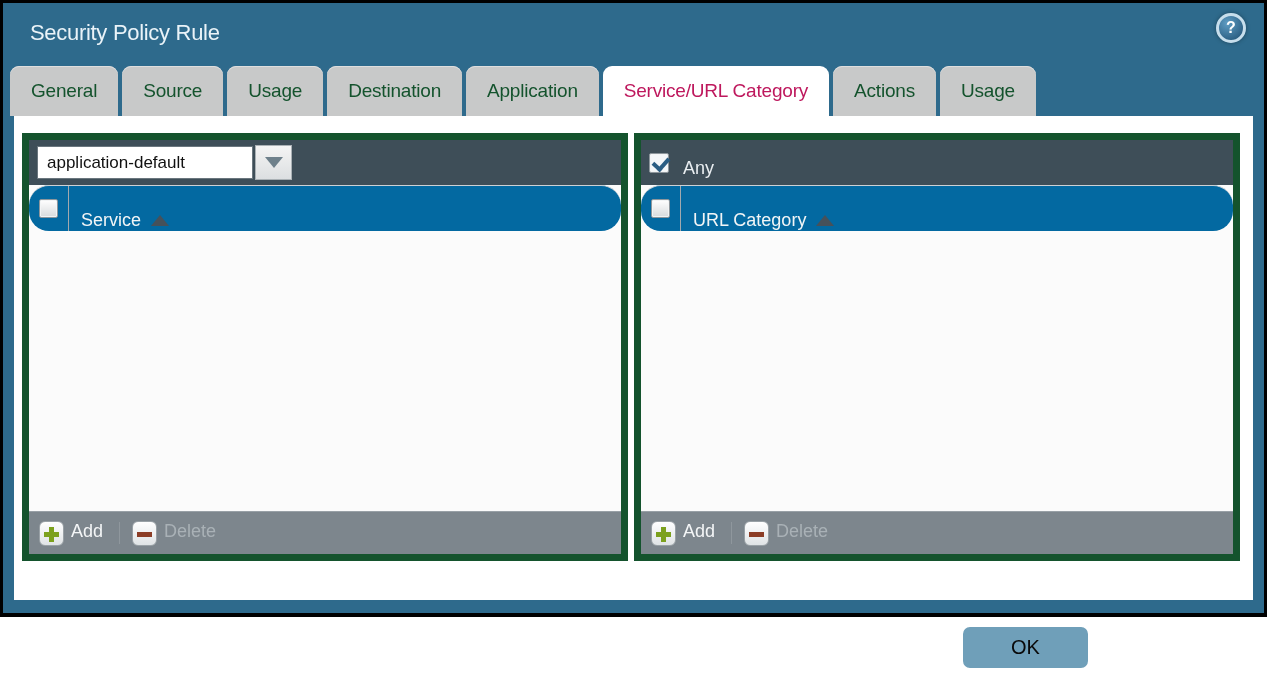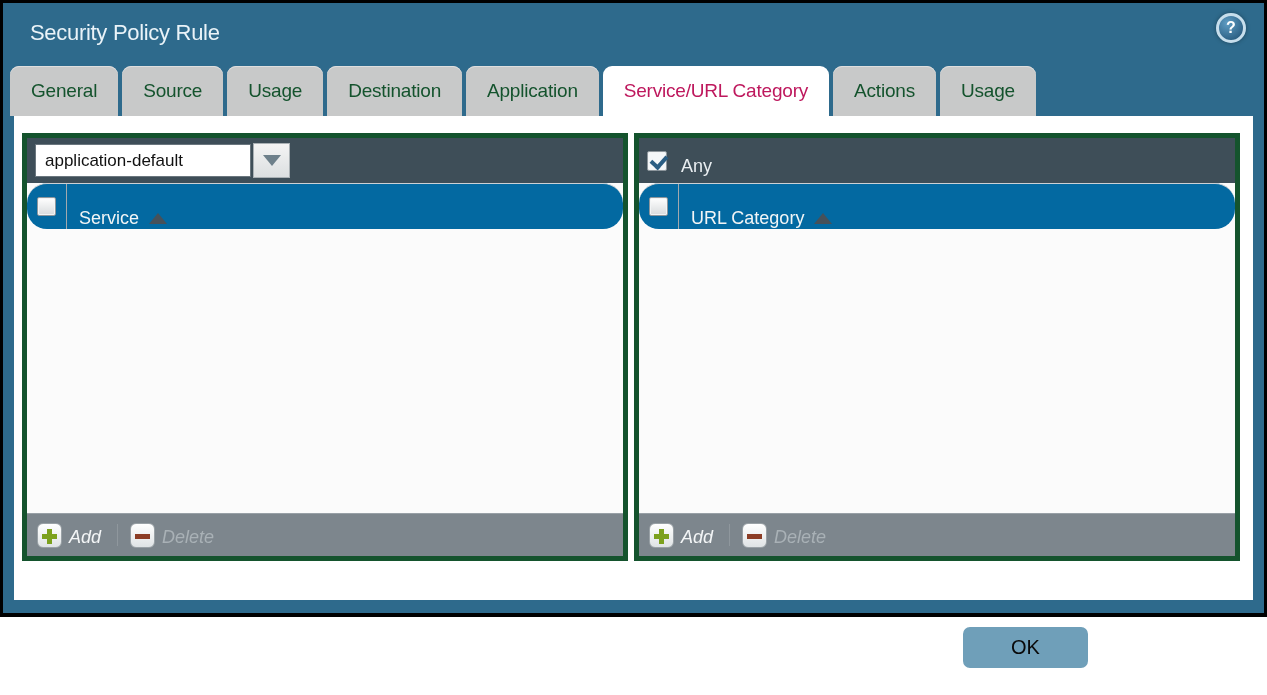--- a/index.html
+++ b/index.html
@@ -20,21 +20,21 @@
   .tabs { position:absolute; left:7px; top:63px; height:50px; display:flex; gap:4px; align-items:stretch; }
   .tab { background:#c8c9c9; border-radius:9px 9px 0 0; padding:0 21px; display:flex; align-items:center;
          font-size:19px; color:#14532d; letter-spacing:-0.2px; cursor:pointer; white-space:nowrap;
          box-shadow:inset 0 1px 0 #dedede; }
   .tab.active { background:#ffffff; color:#be185d; box-shadow:none; }
 
   
   .content { position:absolute; left:11px; top:113px; width:1239px; height:484px; background:#ffffff; }
 
   
-  .panel { position:absolute; top:17px; width:606px; height:428px; border:5px solid #14532d; background:#fbfbfb;
+  .panel { position:absolute; top:17px; width:606px; height:428px; border:7px solid #14532d; background:#fbfbfb;
            display:flex; flex-direction:column; }
   .panel-left { left:8px; }
   .panel-right { left:620px; }
 
   .panel-toolbar { height:45px; background:#3e4e58; flex:0 0 auto; display:flex; align-items:center; padding:0 8px; }
   .panel-header { height:46px; background:#0369a1; border-top:1px solid #cdd1d4; flex:0 0 auto;
                   display:flex; align-items:flex-end;border-radius:20px; }
   .panel-body { flex:1 1 auto; background:#fbfbfb; }
   .panel-footer { height:43px; background:#7d868d; border-top:1px solid #98a0a6; flex:0 0 auto;
                   display:flex; align-items:center; padding:0 10px; }
@@ -61,21 +61,21 @@
 
   .any-label { color:#e9eef1; font-size:18px; margin-left:14px;margin-top:12px; }
 
   .hdr-checkcol { width:40px; display:flex; justify-content:center; align-items:center; align-self:stretch;
                   border-right:1px solid #a2a9ae; }
   .hdr-checkcol .checkbox { width:19px; height:19px; }
   .hdr-label-wrap { display:flex; align-items:center; margin-left:12px; cursor:pointer; }
   .hdr-label { color:#f2f5f6; font-size:18px; }
 
   
-  .foot-btn { display:flex; align-items:flex-end; cursor:pointer;font-style:italic; }
+  .foot-btn { display:flex; align-items:flex-start; cursor:pointer; }
   .foot-icon { width:25px; height:25px; border-radius:6px; background:linear-gradient(#ffffff,#dfe3e5);
                border:1px solid #99a1a6; position:relative; margin-right:7px; }
   .plus-glyph::before { content:""; position:absolute; left:4px; top:10px; width:15px; height:5px; background:#7ca11e; }
   .plus-glyph::after  { content:""; position:absolute; left:9px; top:5px; width:5px; height:15px; background:#7ca11e; }
   .minus-glyph::before { content:""; position:absolute; left:4px; top:10px; width:15px; height:5px; background:#8c3d26; }
   .foot-label { font-size:18px; color:#f4f6f7; }
   .foot-btn.disabled .foot-label { color:#a9b1b6; }
   .foot-sep { width:1px; height:22px; background:#8f979d; margin:0 12px 0 16px; }
 
   

